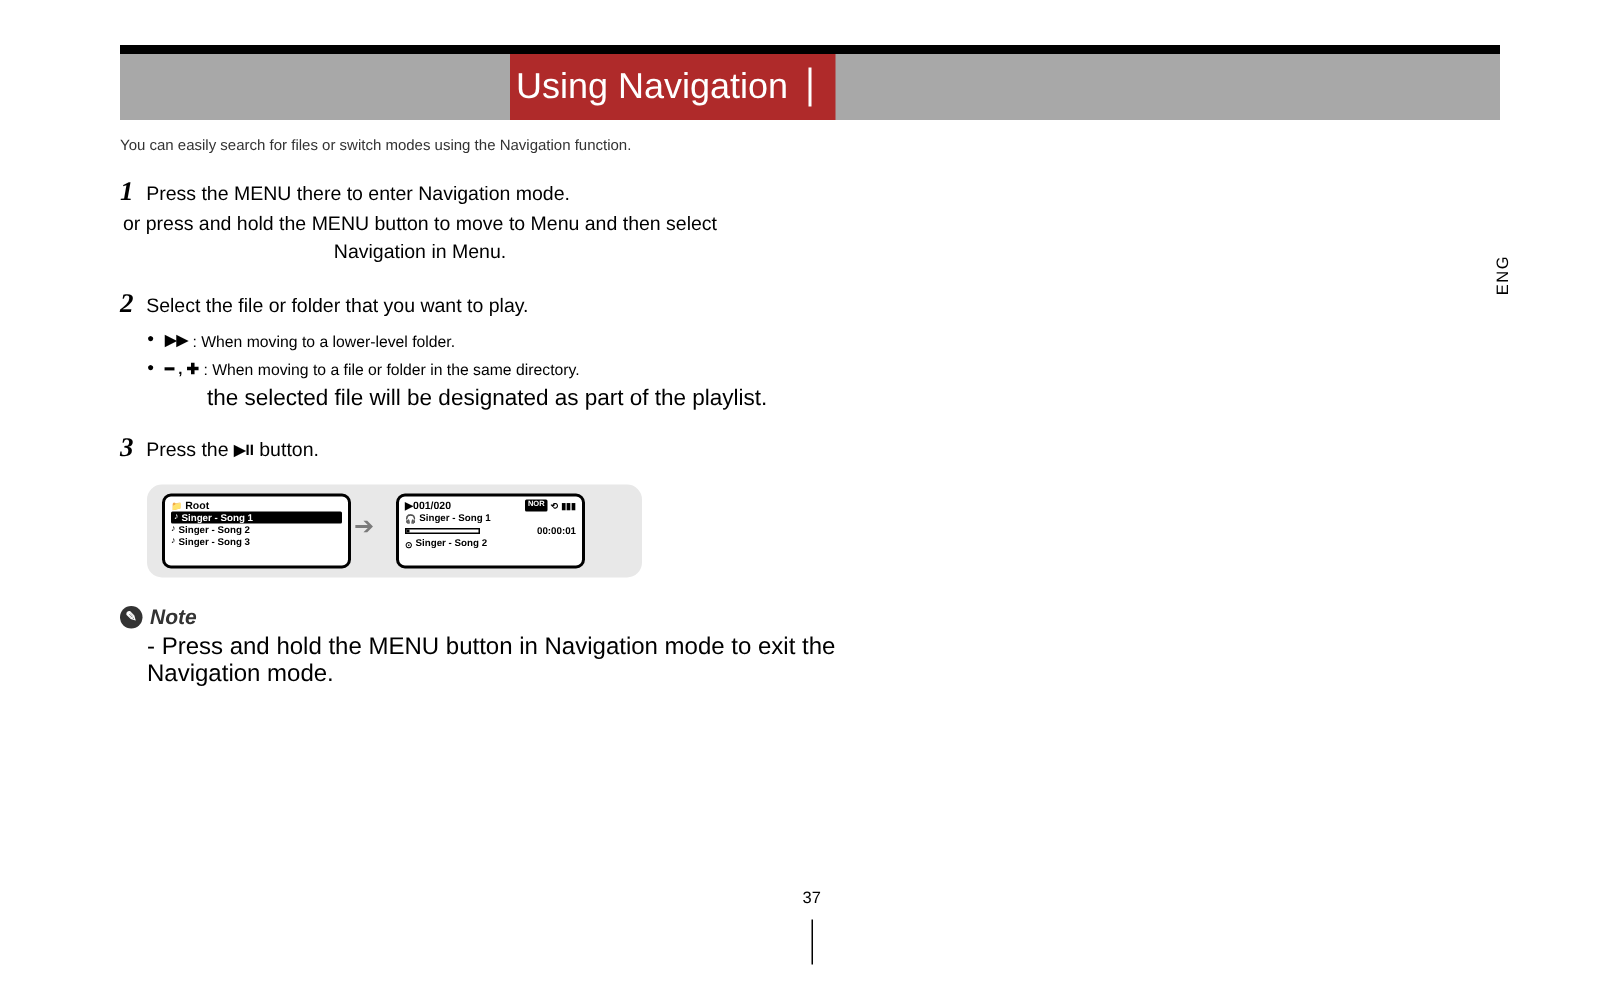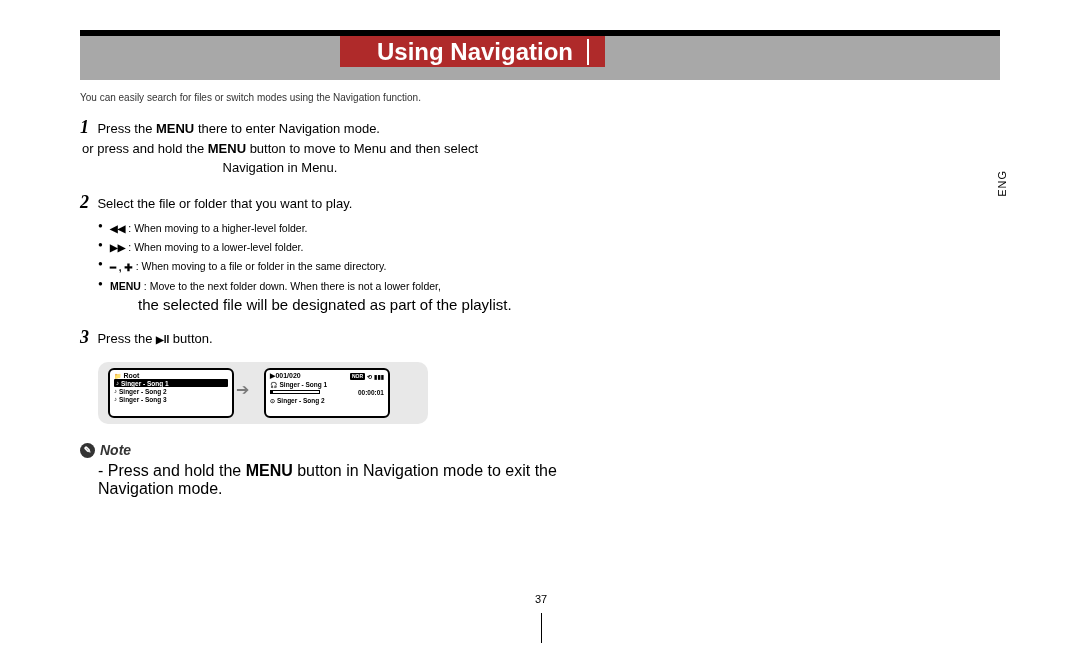--- a/index.html
+++ b/index.html
@@ -30,26 +30,26 @@
   .gray-bar {
     background: #a8a8a8;
     height: 44px;
     width: 100%;
     position: relative;
   }
   .red-title {
     position: absolute;
     left: 260px;
     top: 0;
-    height: 31px;
+    height: 44px;
     background: #af2a2a;
     color: #fff;
     font-size: 24px;
-    font-weight: bold;
-    padding: 8px 16px 8px 37px;
+    font-weight: normal;
+    padding: 8px 16px 8px 4px;
     display: flex;
     align-items: center;
   }
   .red-title::after {
     content: "";
     display: inline-block;
     width: 2px;
     height: 26px;
     background: #fff;
     margin-left: 14px;
@@ -69,21 +69,21 @@
     font-family: Georgia, 'Times New Roman', serif;
     font-style: italic;
     font-size: 18px;
     font-weight: bold;
     margin-right: 4px;
   }
   .step-text {
     font-size: 13px;
     line-height: 1.5;
   }
-  .bold { font-weight: bold; }
+  .bold { font-weight: normal; }
   .bullets {
     margin: 6px 0 0 18px;
     font-size: 10.5px;
     line-height: 1.8;
   }
   .bullets li {
     list-style: none;
     position: relative;
     padding-left: 12px;
   }
@@ -231,24 +231,22 @@
           <span>or press and hold the </span><span class="bold">MENU</span><span> button to move to Menu and then select</span><br>
           <span>Navigation in Menu.</span>
         </span>
       </span>
     </div>
 
     <div class="step">
       <span class="step-num">2</span>
       <span class="step-text"> Select the file or folder that you want to play.</span>
       <ul class="bullets">
-        <li><span class="icon-glyph">◀◀</span> <span>: When moving to a higher-level folder.</span></li>
         <li><span class="icon-glyph">▶▶</span> <span>: When moving to a lower-level folder.</span></li>
         <li><span class="icon-glyph">━ , ✚</span> <span>: When moving to a file or folder in the same directory.</span></li>
-        <li><span class="bold">MENU</span><span> : Move to the next folder down. When there is not a lower folder,</span></li>
       </ul>
       <div class="sub-indent">the selected file will be designated as part of the playlist.</div>
     </div>
 
     <div class="step">
       <span class="step-num">3</span>
       <span class="step-text">
         <span> Press the </span><span class="icon-glyph">▶II</span><span> button.</span>
       </span>
     </div>

